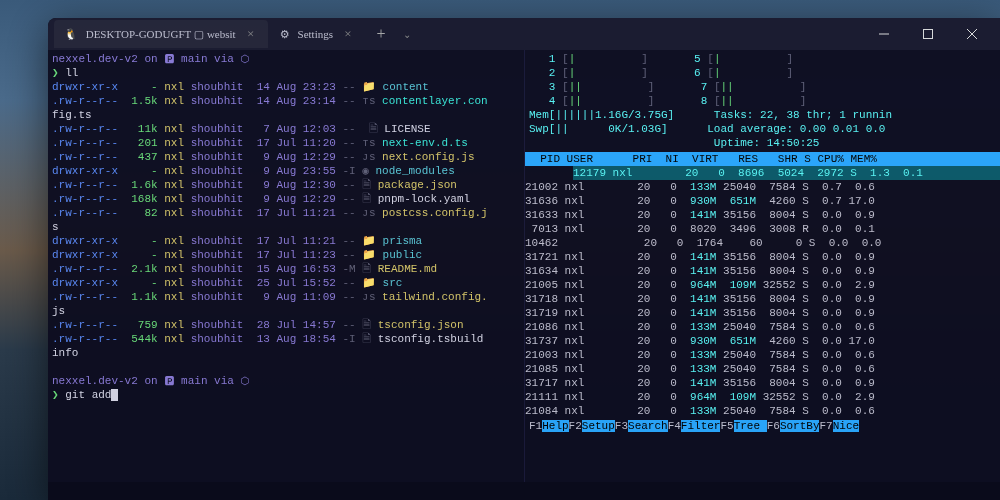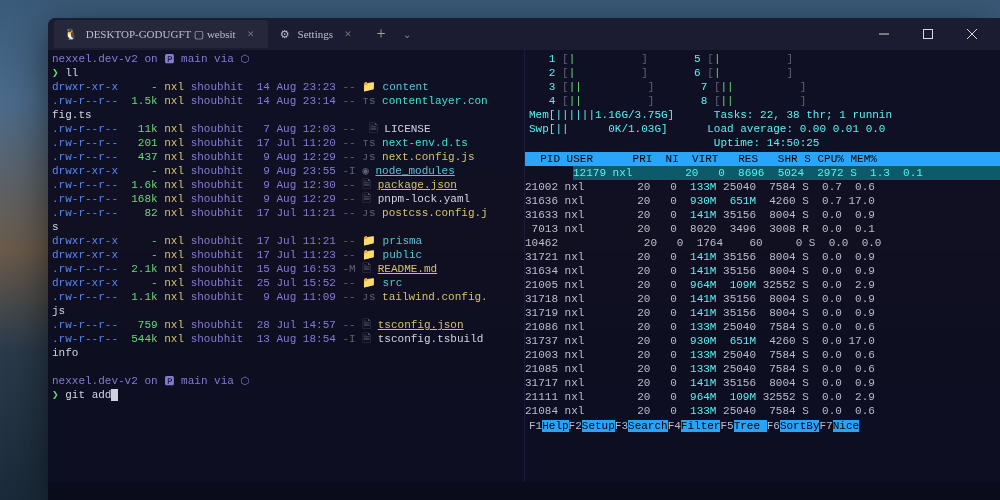--- a/index.html
+++ b/index.html
@@ -21,21 +21,21 @@
 .line{white-space:pre;}
 .c-violet{color:#8b7bd8;}
 .c-green{color:#6ade7a;}
 .c-cyan{color:#5ac8d8;}
 .c-yellow{color:#d8c86a;}
 .c-blue{color:#5a8af8;}
 .c-gray{color:#606078;}
 .c-white{color:#d8d8e8;}
 .c-brightcyan{color:#5af8f8;}
 .c-teal{color:#3ae8d8;}
-.underline{text-decoration:underline;text-align:right;}
+.underline{text-align:right;}
 .proc-header{background:#2aa8ff;color:#000;padding:0 2px;white-space:pre;font-family:inherit;}
 .proc-tbl{font-family:inherit;font-size:11px;line-height:14px;}
 .proc-row{white-space:pre;color:#c0c0d0;}
 .proc-row.sel{background:#0a5a6a;color:#5af8f8;margin-left:48px;}
 .fn-bar{background:#0d0d20;color:#c0c0d0;white-space:pre;font-size:11px;padding:1px 4px;}
 .fn-lbl{background:#2aa8ff;color:#000;}
 .statusbar{height:18px;background:#0a0a1a;display:flex;align-items:center;font-family:Consolas,monospace;font-size:11px;}
 .sb-seg{padding:0 7px;height:18px;display:flex;align-items:center;gap:4px;margin-top:48px;}
 .sb-black{background:#000;color:#d8c86a;}
 .sb-pink{background:#ef4444;color:#fff;text-decoration:underline;}

